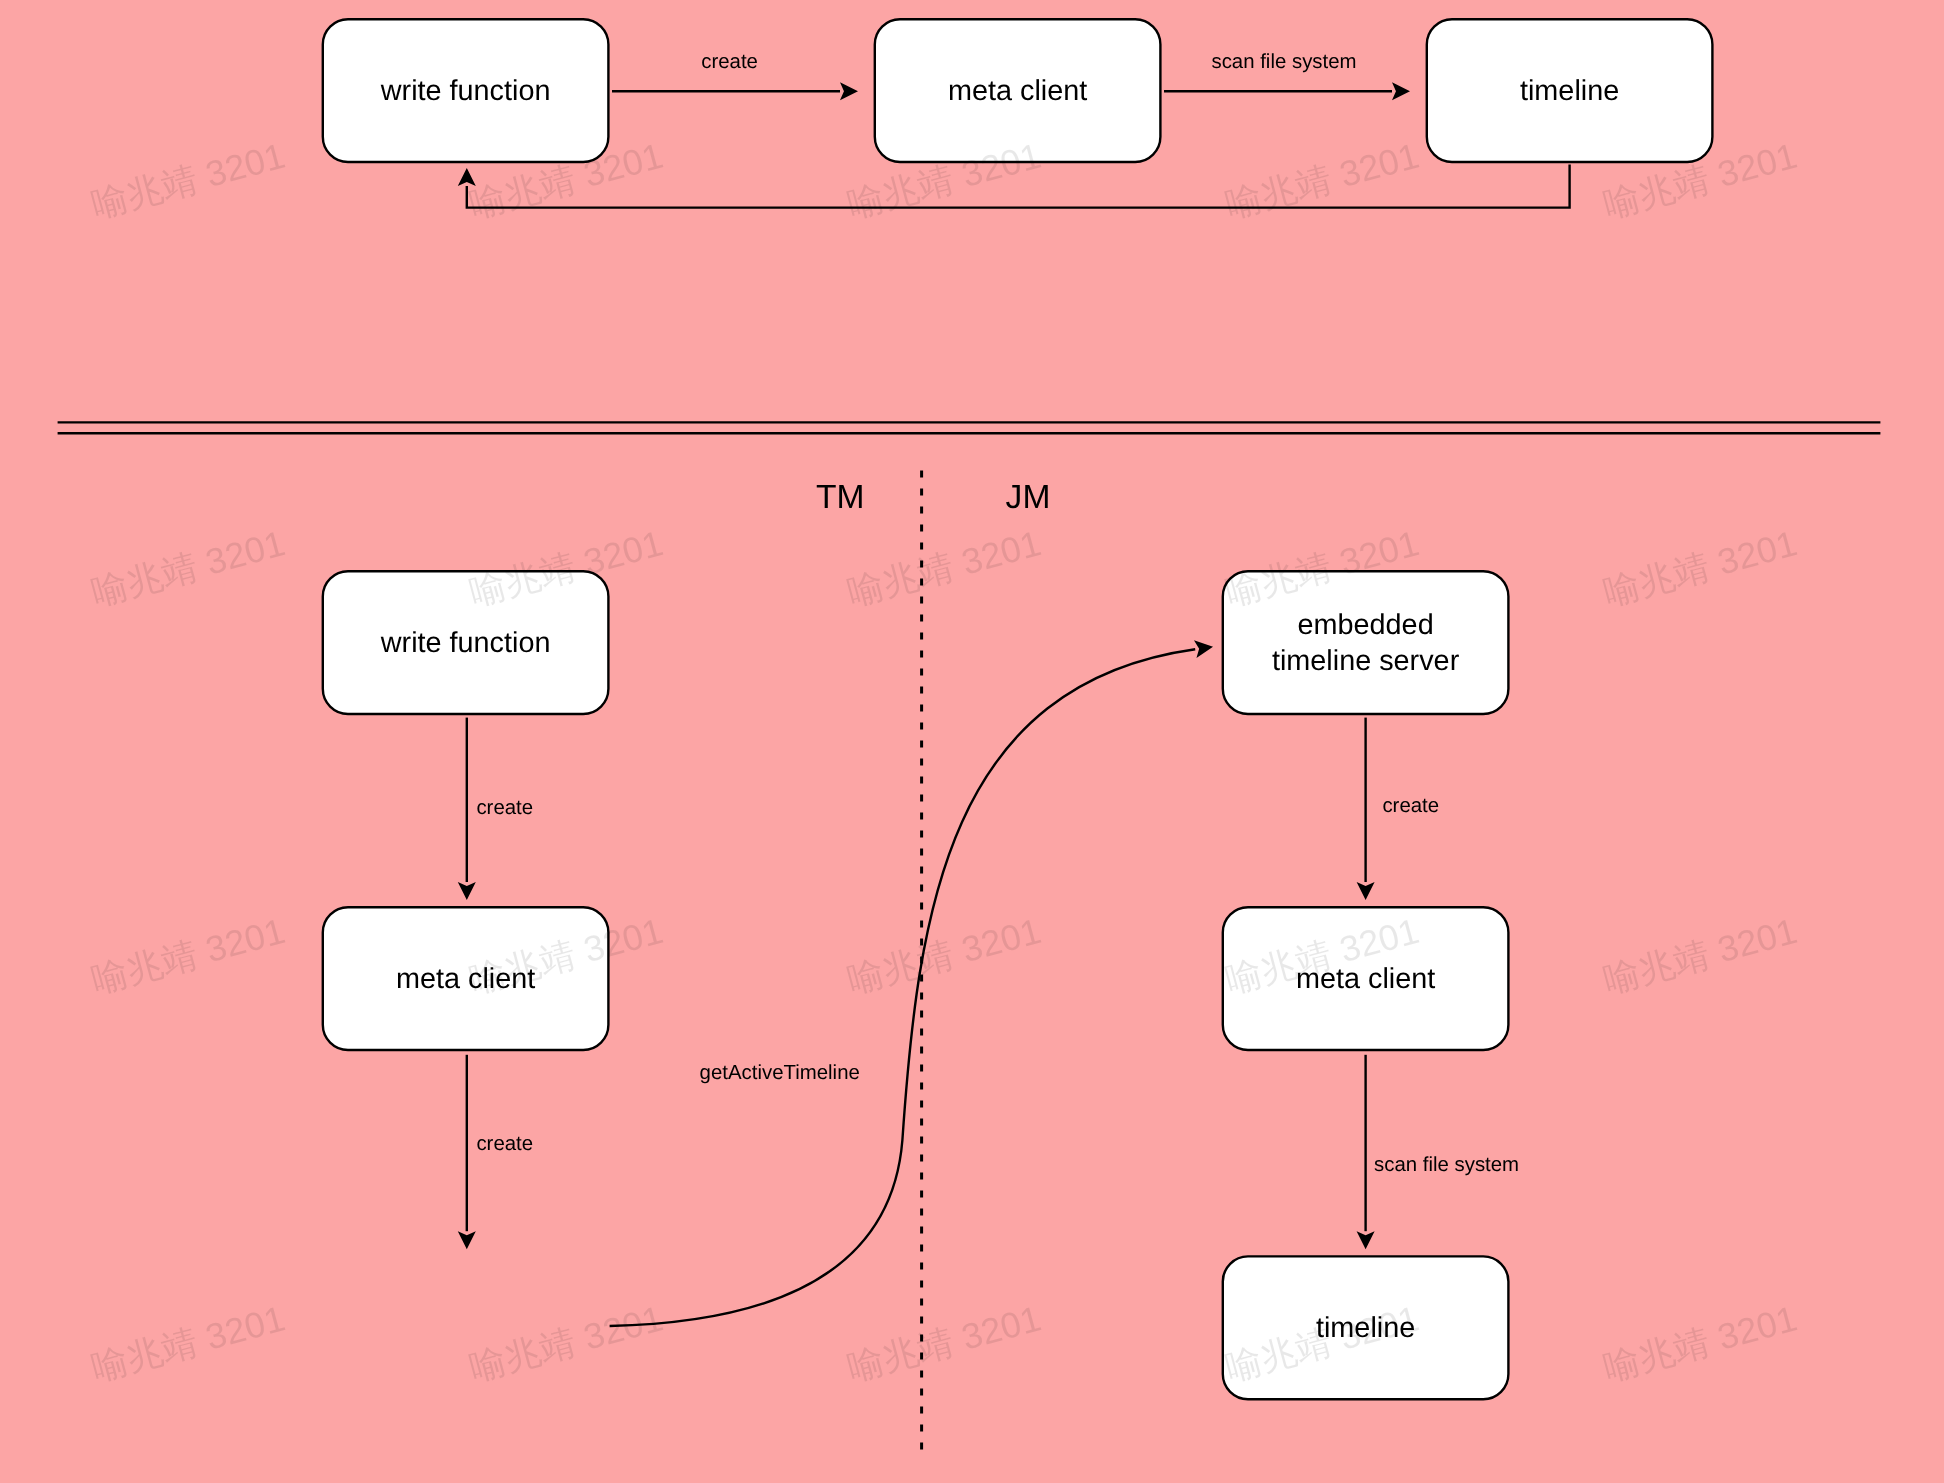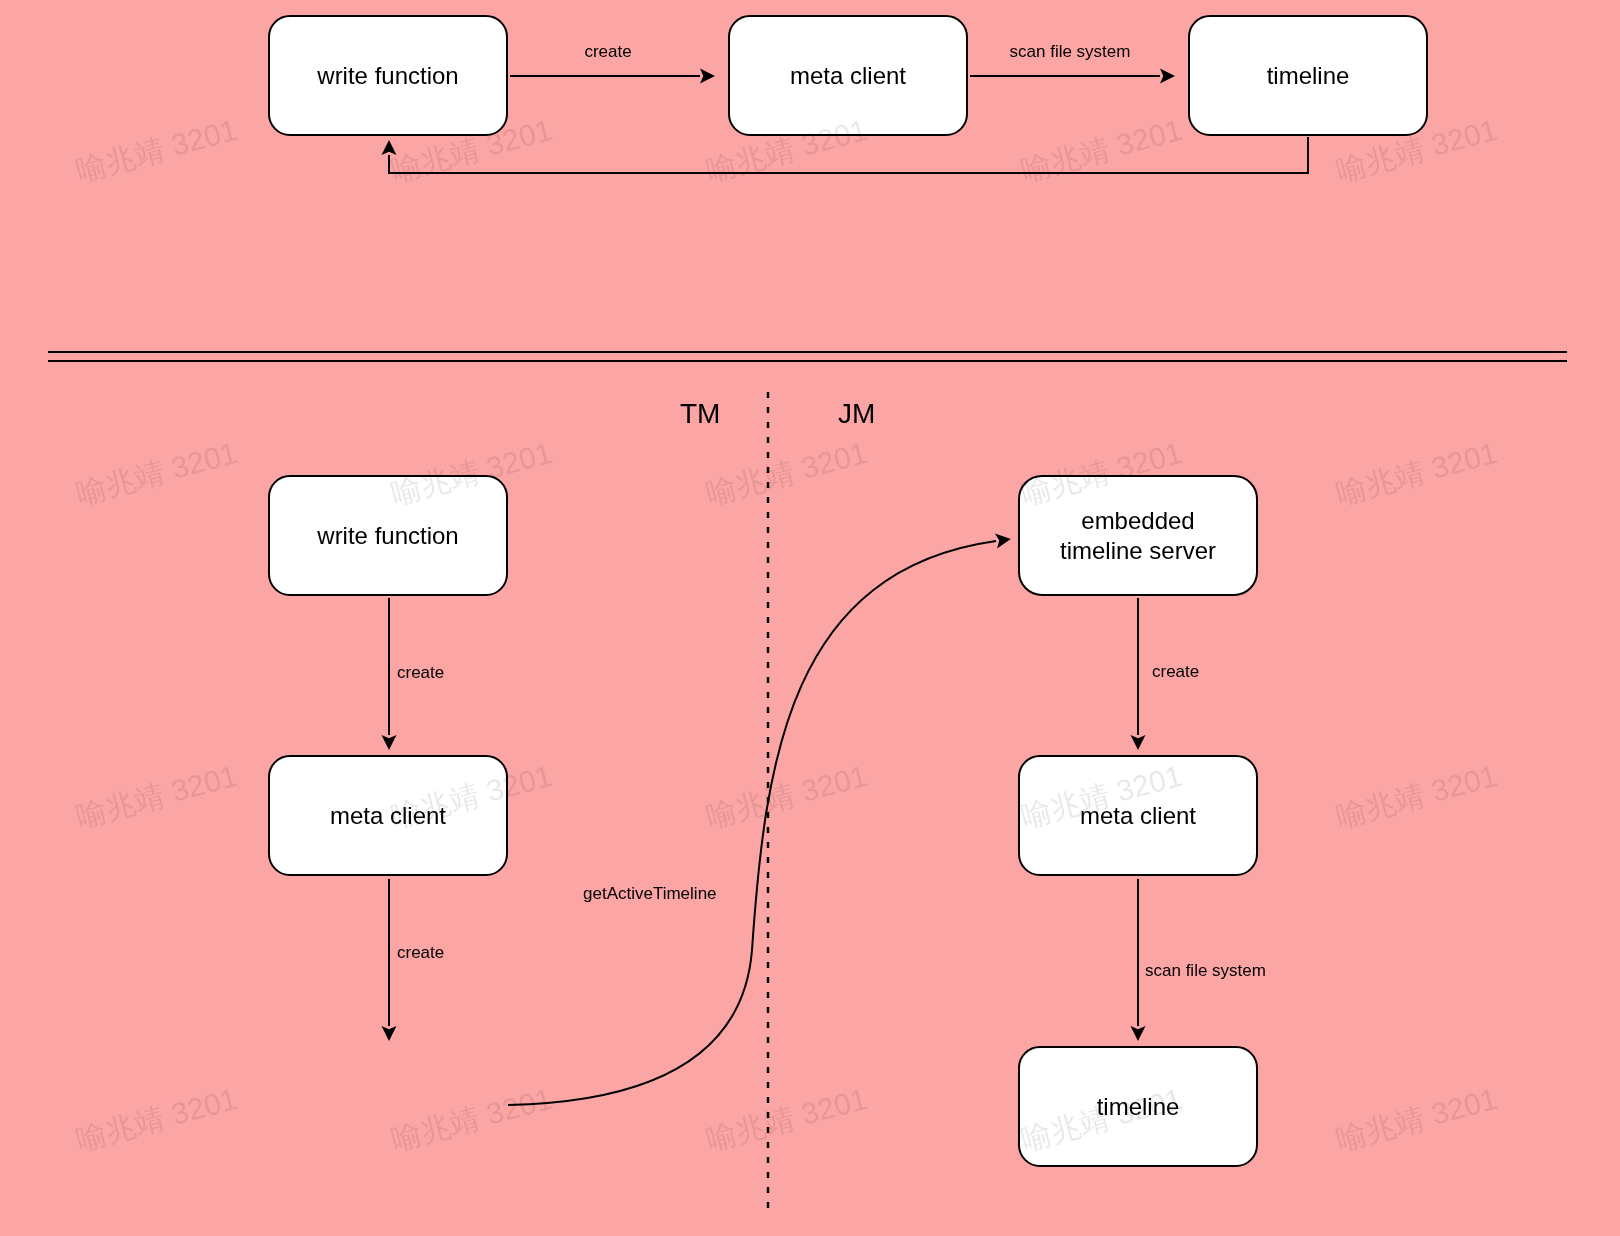--- a/index.html
+++ b/index.html
@@ -85,21 +85,21 @@
 
   <div class="lane-label" style="left:680px;top:398px;">TM</div>
   <div class="lane-label" style="left:838px;top:398px;">JM</div>
 
   <div class="node" style="left:268px;top:475px;">write function</div>
   <div class="node" style="left:268px;top:755px;">meta client</div>
 
   <div class="edge-label" style="left:397px;top:663px;">create</div>
   <div class="edge-label" style="left:397px;top:943px;">create</div>
 
-  <div class="node" style="left:1018px;top:475px;border-radius:24px;">embedded timeline server</div>
+  <div class="node" style="left:1018px;top:475px;">embedded timeline server</div>
   <div class="node" style="left:1018px;top:755px;">meta client</div>
   <div class="node" style="left:1018px;top:1046px;">timeline</div>
 
   <div class="edge-label" style="left:1152px;top:662px;">create</div>
   <div class="edge-label" style="left:1145px;top:961px;">scan file system</div>
 
   <div class="edge-label" style="left:583px;top:884px;">getActiveTimeline</div>
 
   <div id="watermark-layer">
       <div class="wm" style="left: 157px; top: 151px; color: rgba(0, 0, 0, 0.09);">喻兆靖 3201</div>

